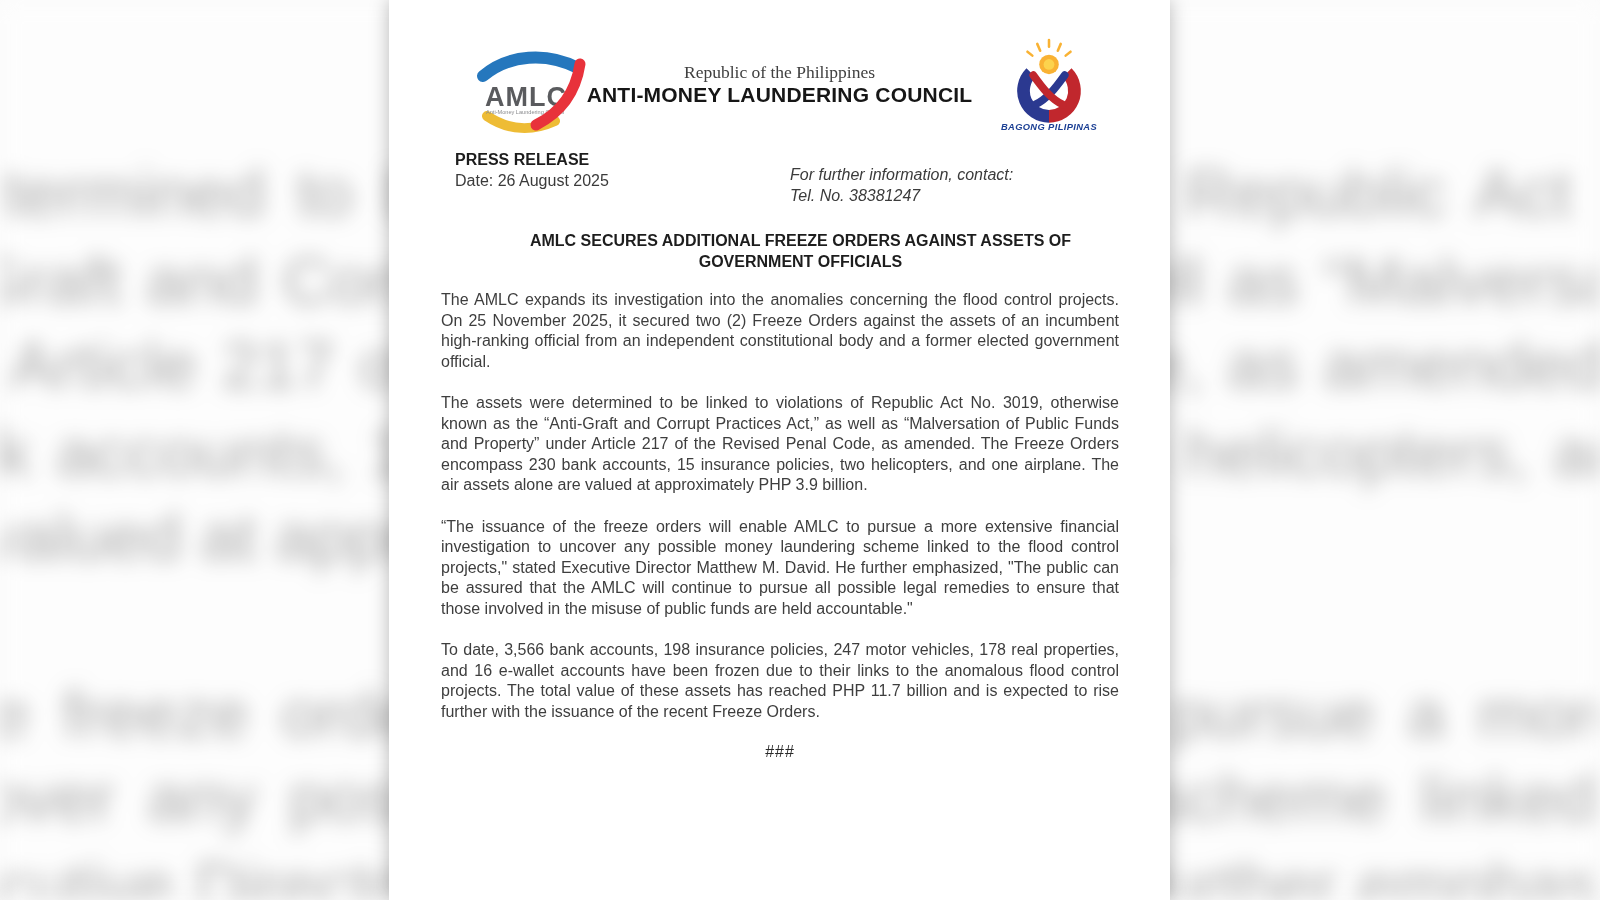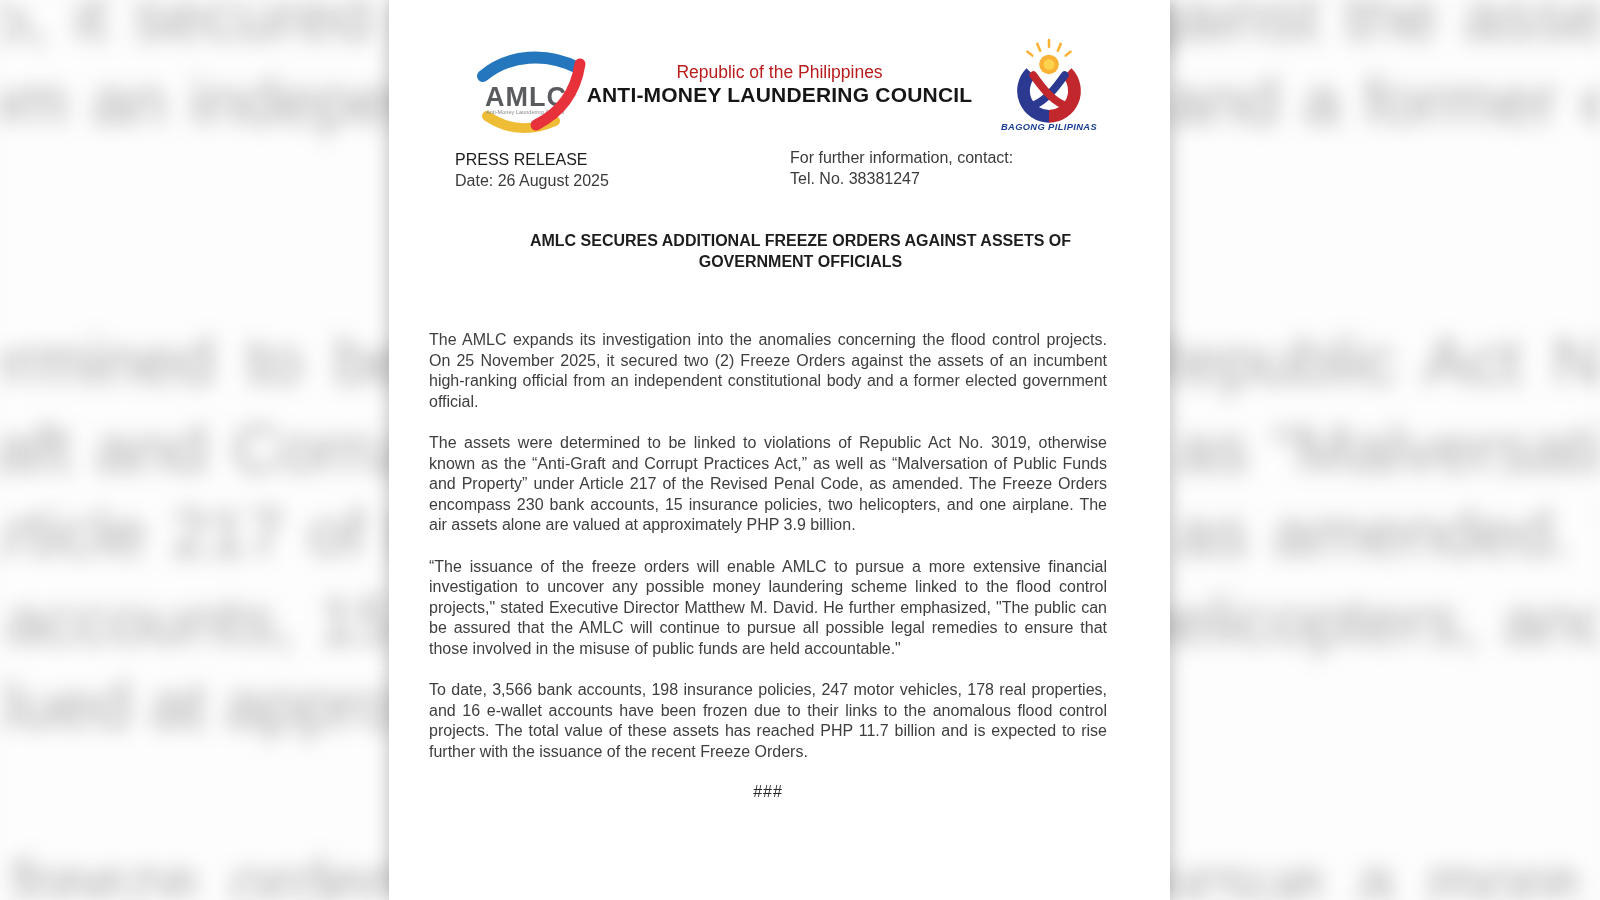--- a/index.html
+++ b/index.html
@@ -26,40 +26,40 @@
     background: #ffffff;
     box-shadow: 0 0 18px rgba(0,0,0,0.28);
     color: #222;
   }
 
   .amlc-logo  { position: absolute; left: 86px; top: 46px; width: 114px; height: 90px; }
   .bagong-logo{ position: absolute; right: 72px; top: 38px; width: 98px;  height: 94px; }
 
   .header-text { position: absolute; left: 0; right: 0; top: 62px; text-align: center; white-space: nowrap; }
   .republic-line {
-    font-family: Liberation Sans, sans-serif;
-    font-size: 17.5px; line-height: 20px; color: #b91c1c;
+    font-family: Liberation Serif, serif;
+    font-size: 17.5px; line-height: 20px; color: #404040;
   }
   .council-line {
     font-size: 21px; font-weight: bold; line-height: 24px; margin-top: 1px;
     color: #161616; letter-spacing: 0.2px;
   }
 
   .info-left  { position: absolute; left: 66px;  top: 149px; }
-  .info-right { position: absolute; left: 401px; top: 147px; }
-  .info-bold    { font-size: 16px; font-weight: normal; line-height: 21px; color: #1d1d1d; }
+  .info-right { position: absolute; left: 401px; top: 164px; font-style: italic; }
+  .info-bold    { font-size: 16px; font-weight: bold; line-height: 21px; color: #1d1d1d; }
   .info-regular { font-size: 16px; line-height: 21px; color: #3b3b3b; }
 
   .doc-title { position: absolute; top: 230px; left: 0; right: 0; text-align: center; padding-left: 42px; }
   .doc-title span {
     display: inline-block; max-width: 600px;
     font-size: 16px; font-weight: bold; line-height: 21px; color: #1d1d1d;
   }
 
-  .body-col { position: absolute; top: 290px; left: 40px; width: 678px; margin-top: 40px; }
+  .body-col { position: absolute; top: 290px; left: 52px; width: 678px; }
   .body-col p {
     margin: 0 0 21px 0;
     font-size: 16px; line-height: 20.5px; color: #3e3e3e;
     text-align: justify;
   }
   .end-mark { text-align: center; font-size: 16px; color: #2a2a2a; letter-spacing: 1px; }
 </style>
 </head>
 <body>
 

